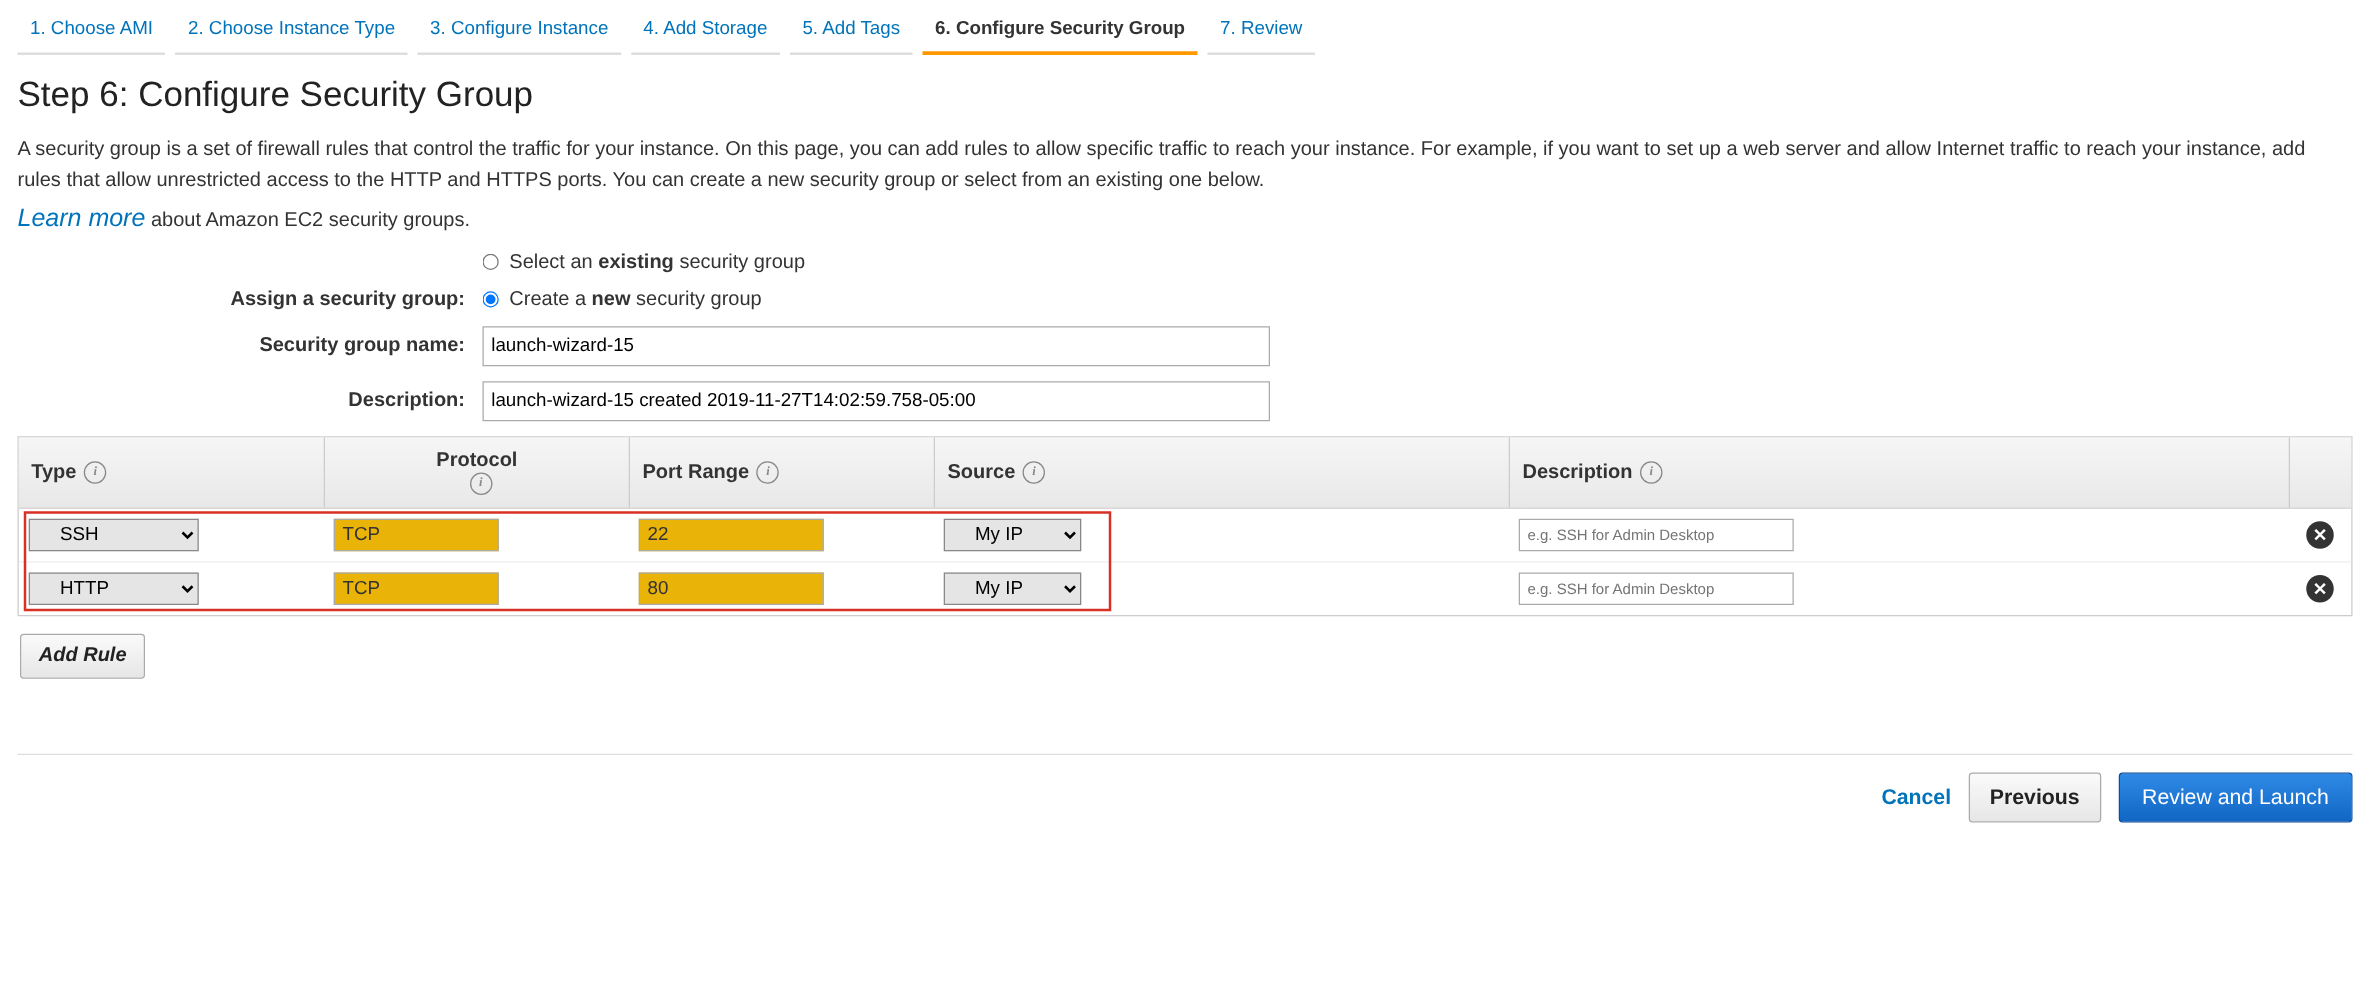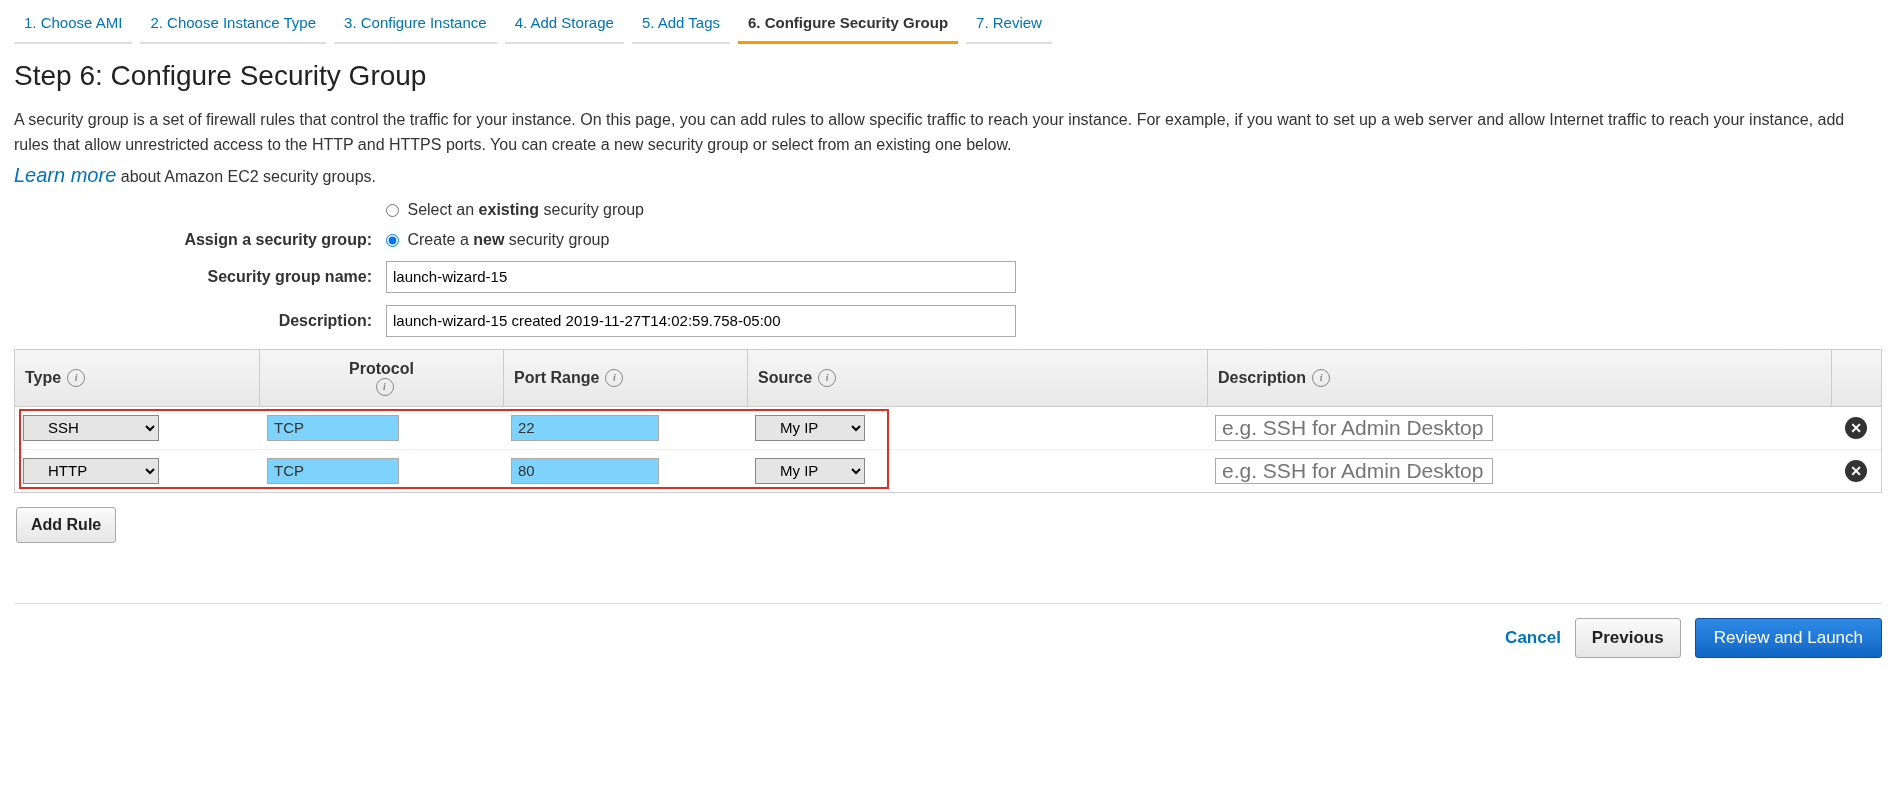--- a/index.html
+++ b/index.html
@@ -32,27 +32,27 @@
 .rule-row { display: flex; align-items: center; padding: 8px 0; border-bottom: 1px solid #eee; }
 .rule-row:last-child { border-bottom: none; }
 .cell { padding: 0 8px; }
 .cell-type { width: 244px; }
 .cell-protocol { width: 244px; }
 .cell-port { width: 244px; }
 .cell-source { width: 460px; }
 .cell-desc { flex: 1; }
 .cell-remove { width: 50px; text-align: center; }
 .sel { width: 136px; height: 26px; border: 1px solid #888; font-size: 15px; padding: 1px 20px; background: #e5e5e5; }
-.txt-ro { width: 132px; height: 26px; border: 1px solid #aaa; background: #7dd3fc; color: #333; font-size: 15px; padding: 2px 6px; }
+.txt-ro { width: 132px; height: 26px; border: 1px solid #aaa; background: #eab308; color: #333; font-size: 15px; padding: 2px 6px; }
 .txt-port { width: 148px; }
 .sel-source { width: 110px; }
-.desc-input { width: 278px; height: 26px; border: 1px solid #aaa; font-size: 21px; padding: 2px 6px; }
+.desc-input { width: 220px; height: 26px; border: 1px solid #aaa; font-size: 12px; padding: 2px 6px; }
 .remove-btn { width: 22px; height: 22px; border-radius: 50%; background: #333; color: #fff; border: none; font-size: 14px; font-weight: bold; cursor: pointer; display: inline-flex; align-items: center; justify-content: center; line-height: 1; }
 .highlight-box { position: absolute; border: 2px solid #d93025; pointer-events: none; top: 2px; left: 4px; width: 870px; height: 80px; }
-.add-rule { margin: 14px 0 0 2px; padding: 8px 14px; font-size: 16px; font-weight: bold; color: #222; background: linear-gradient(#fafafa,#e6e6e6); border: 1px solid #aaa; border-radius: 3px; cursor: pointer; }
+.add-rule { margin: 14px 0 0 2px; padding: 8px 14px; font-size: 16px; font-weight: bold; color: #222; background: linear-gradient(#fafafa,#e6e6e6); border: 1px solid #aaa; border-radius: 3px; cursor: pointer; font-style: italic; }
 .footer { border-top: 1px solid #ddd; margin-top: 60px; padding: 14px 0; display: flex; justify-content: flex-end; align-items: center; gap: 14px; }
 .cancel-link { color: #0073bb; font-size: 17px; font-weight: bold; text-decoration: none; }
 .btn-prev { padding: 9px 16px; font-size: 17px; font-weight: bold; color: #222; background: linear-gradient(#fafafa,#e6e6e6); border: 1px solid #aaa; border-radius: 3px; cursor: pointer; }
 .btn-primary { padding: 9px 18px; font-size: 17px; font-weight: normal; color: #fff; background: linear-gradient(#2e8ae6,#1266c4); border: 1px solid #0b4f9e; border-radius: 3px; cursor: pointer; }
 </style>
 </head>
 <body>
 
 
 

